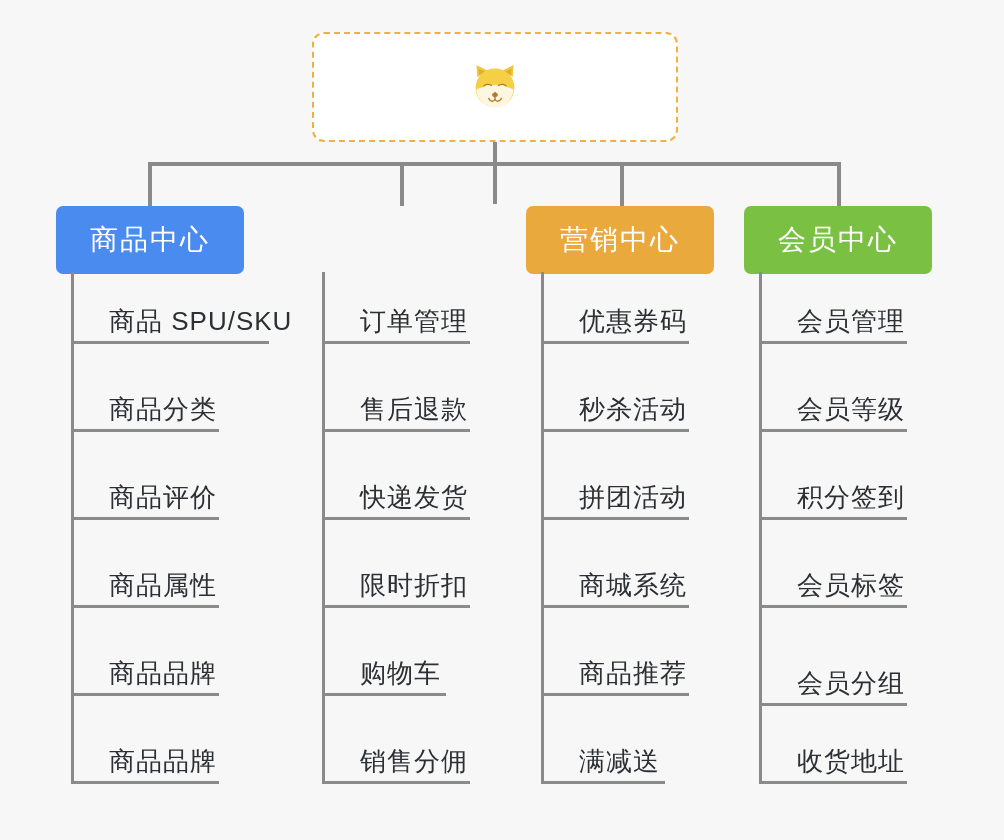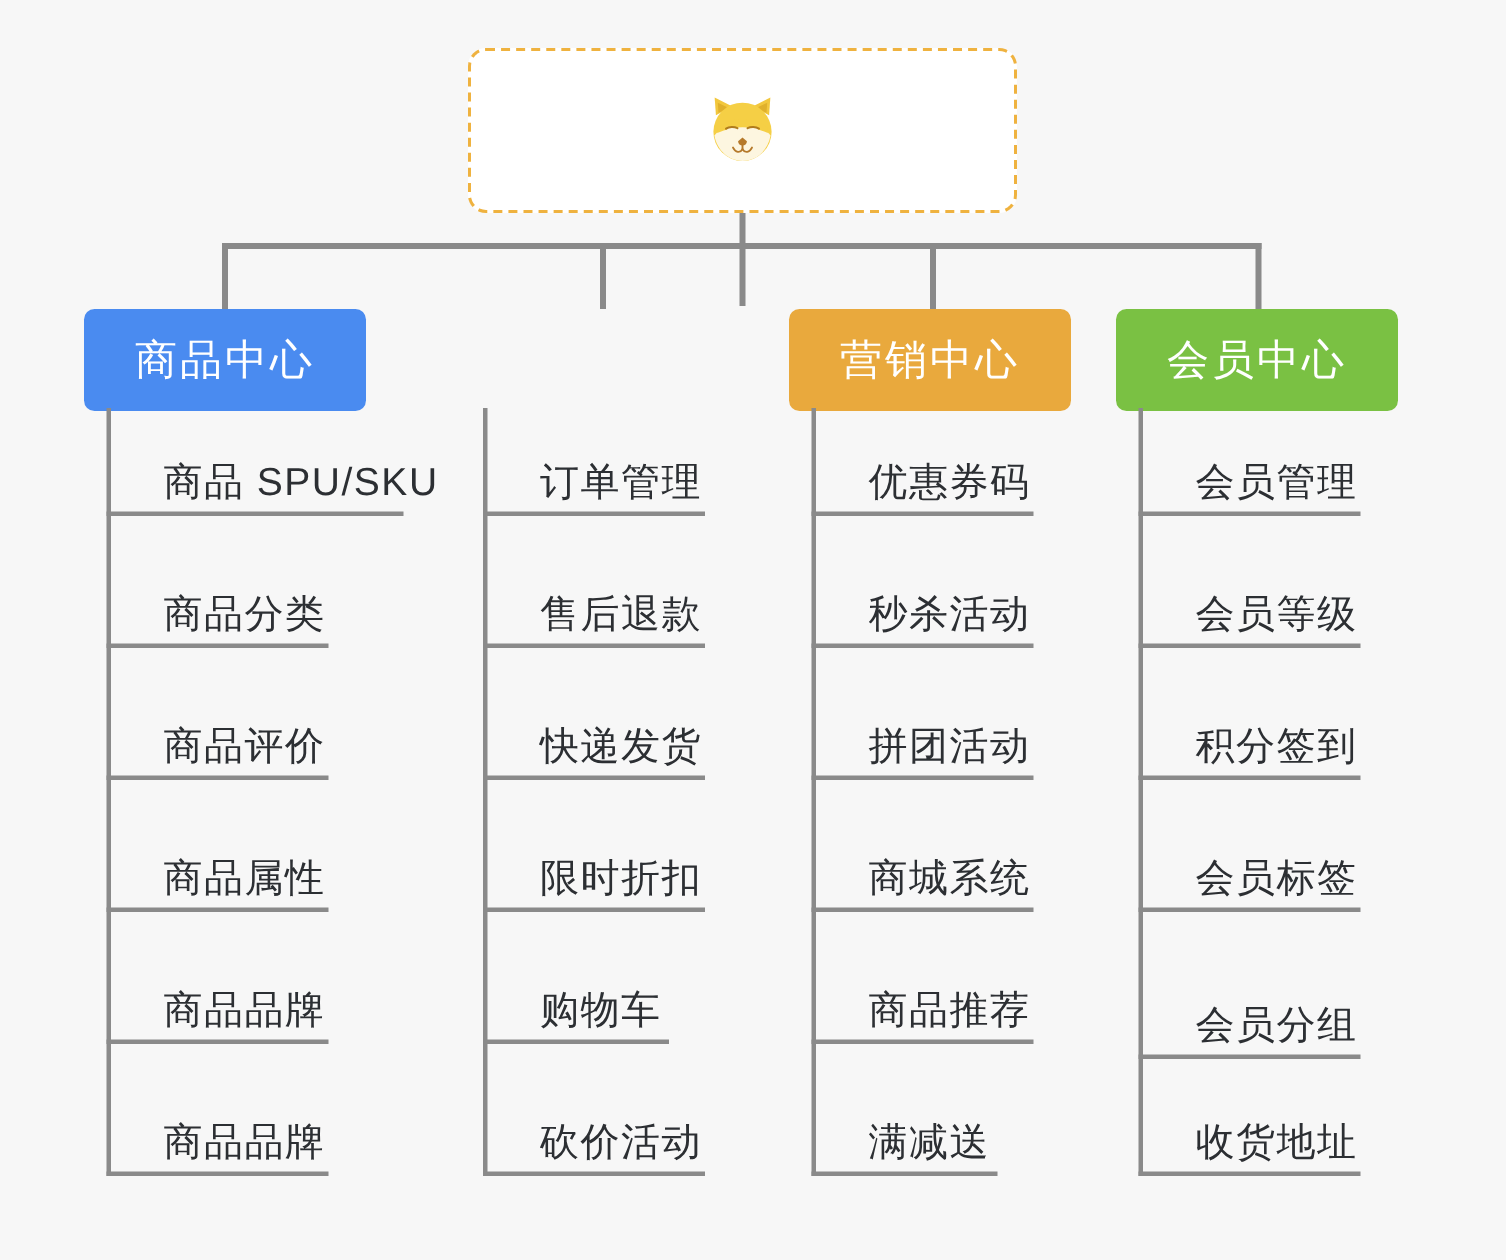--- a/index.html
+++ b/index.html
@@ -210,21 +210,21 @@
       </div>
       <div class="leaf" style="top: 248px; width: 148px;">
         <span class="leaf-text">限时折扣</span>
         <div class="leaf-rule" style="width: 148px;"></div>
       </div>
       <div class="leaf" style="top: 336px; width: 124px;">
         <span class="leaf-text">购物车</span>
         <div class="leaf-rule" style="width: 124px;"></div>
       </div>
       <div class="leaf" style="top: 424px; width: 148px;">
-        <span class="leaf-text">砍价活动</span>
+        <span class="leaf-text">销售分佣</span>
         <div class="leaf-rule" style="width: 148px;"></div>
       </div>
     </div>
   <div class="leaf-col" style="left:541px;">
       <div class="trunk" style="height: 512px;"></div>
       <div class="leaf" style="top: -16px; width: 148px;">
         <span class="leaf-text">优惠券码</span>
         <div class="leaf-rule" style="width: 148px;"></div>
       </div>
       <div class="leaf" style="top: 72px; width: 148px;">

